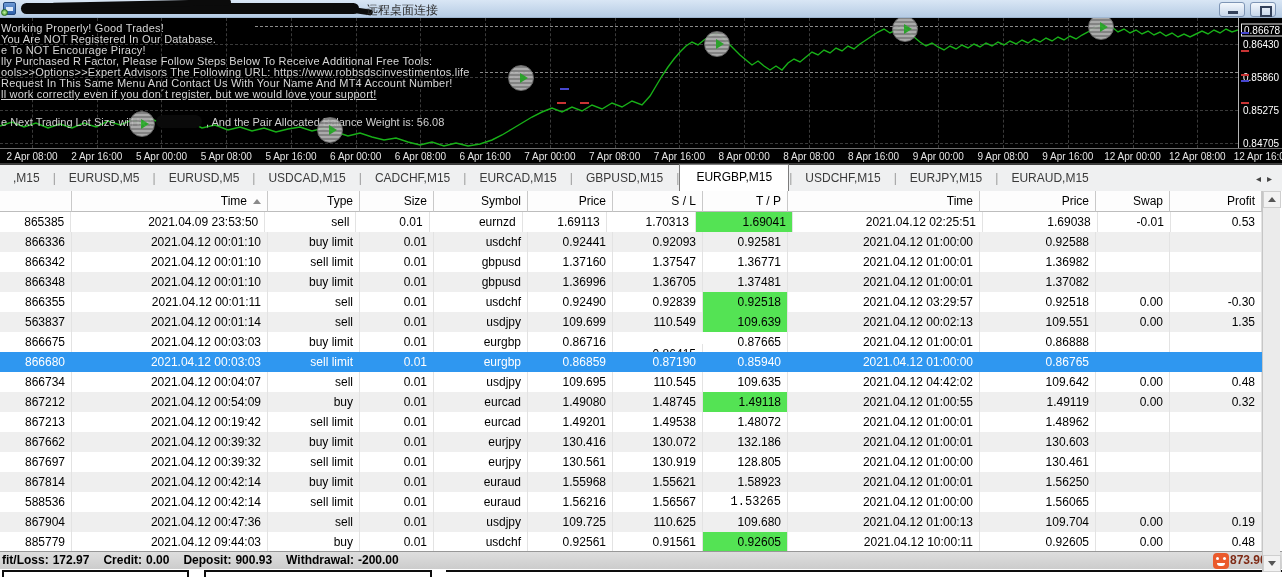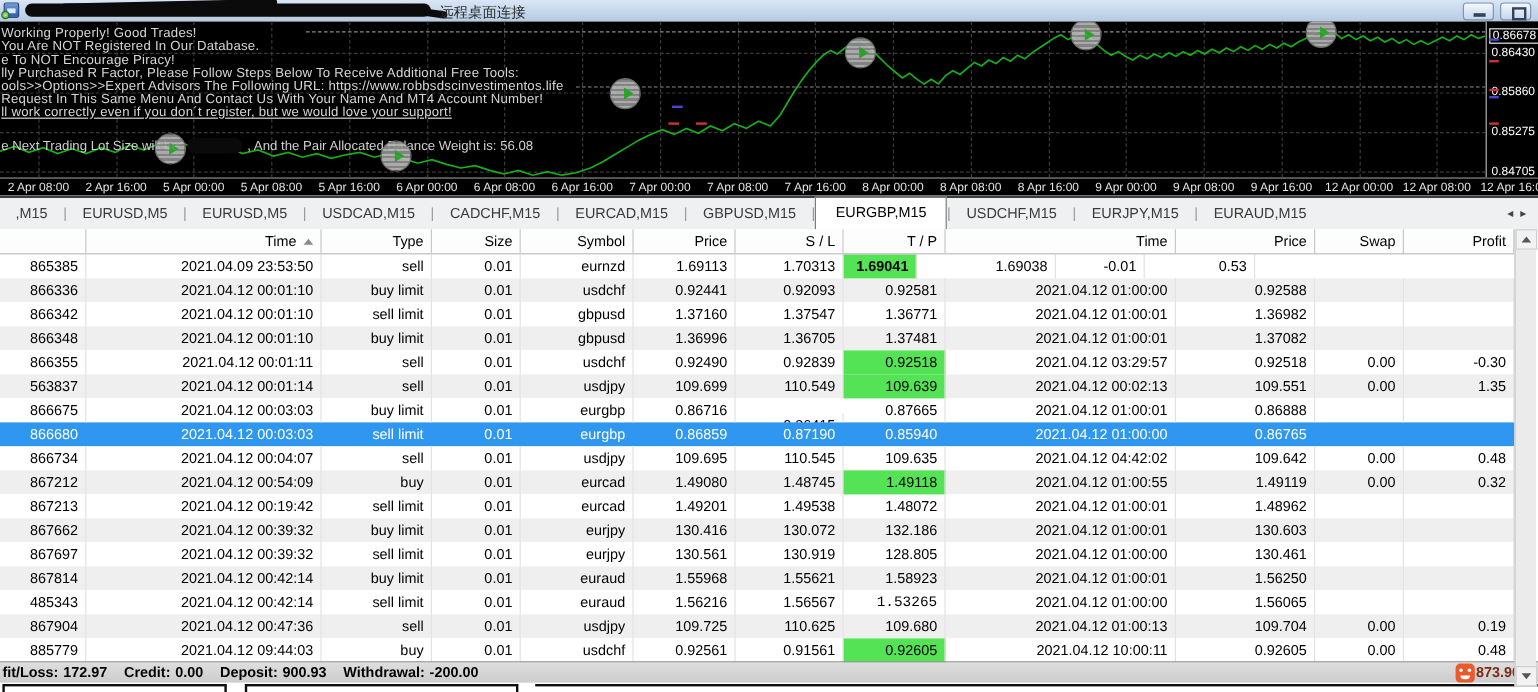--- a/index.html
+++ b/index.html
@@ -255,21 +255,22 @@
         <div class="cell" style="width: 92px;">Profit</div>
       </div>
       <div class="trow odd">
         <div class="cell" style="width: 72px;">865385</div>
         <div class="cell" style="width: 196px;">2021.04.09 23:53:50</div>
         <div class="cell" style="width: 92px;">sell</div>
         <div class="cell" style="width: 74px;">0.01</div>
         <div class="cell" style="width: 94px;">eurnzd</div>
         <div class="cell" style="width: 85px;">1.69113</div>
         <div class="cell" style="width: 90px;">1.70313</div>
-        <div class="cell tp-hit" style="width: 61px; font-weight: bold;">1.69041</div>
+        <div class="cell tp-hit" style="width: 98px;">1.69041</div>
+        <div class="cell" style="width: 192px;">2021.04.12 02:25:51</div>
         <div class="cell" style="width: 116px;">1.69038</div>
         <div class="cell" style="width: 74px;">-0.01</div>
         <div class="cell" style="width: 92px;">0.53</div>
       </div>
       <div class="trow even">
         <div class="cell" style="width: 72px;">866336</div>
         <div class="cell" style="width: 196px;">2021.04.12 00:01:10</div>
         <div class="cell" style="width: 92px;">buy limit</div>
         <div class="cell" style="width: 74px;">0.01</div>
         <div class="cell" style="width: 94px;">usdchf</div>
@@ -443,21 +444,21 @@
         <div class="cell" style="width: 94px;">euraud</div>
         <div class="cell" style="width: 85px;">1.55968</div>
         <div class="cell" style="width: 90px;">1.55621</div>
         <div class="cell" style="width: 85px;">1.58923</div>
         <div class="cell" style="width: 192px;">2021.04.12 01:00:01</div>
         <div class="cell" style="width: 116px;">1.56250</div>
         <div class="cell" style="width: 74px;"></div>
         <div class="cell" style="width: 92px;"></div>
       </div>
       <div class="trow odd">
-        <div class="cell" style="width: 72px;">485343</div>
+        <div class="cell" style="width: 72px;">588536</div>
         <div class="cell" style="width: 196px;">2021.04.12 00:42:14</div>
         <div class="cell" style="width: 92px;">sell limit</div>
         <div class="cell" style="width: 74px;">0.01</div>
         <div class="cell" style="width: 94px;">euraud</div>
         <div class="cell" style="width: 85px;">1.56216</div>
         <div class="cell" style="width: 90px;">1.56567</div>
         <div class="cell" style="width: 85px; font-family: Liberation Mono, monospace;">1.53265</div>
         <div class="cell" style="width: 192px;">2021.04.12 01:00:00</div>
         <div class="cell" style="width: 116px;">1.56065</div>
         <div class="cell" style="width: 74px;"></div>

